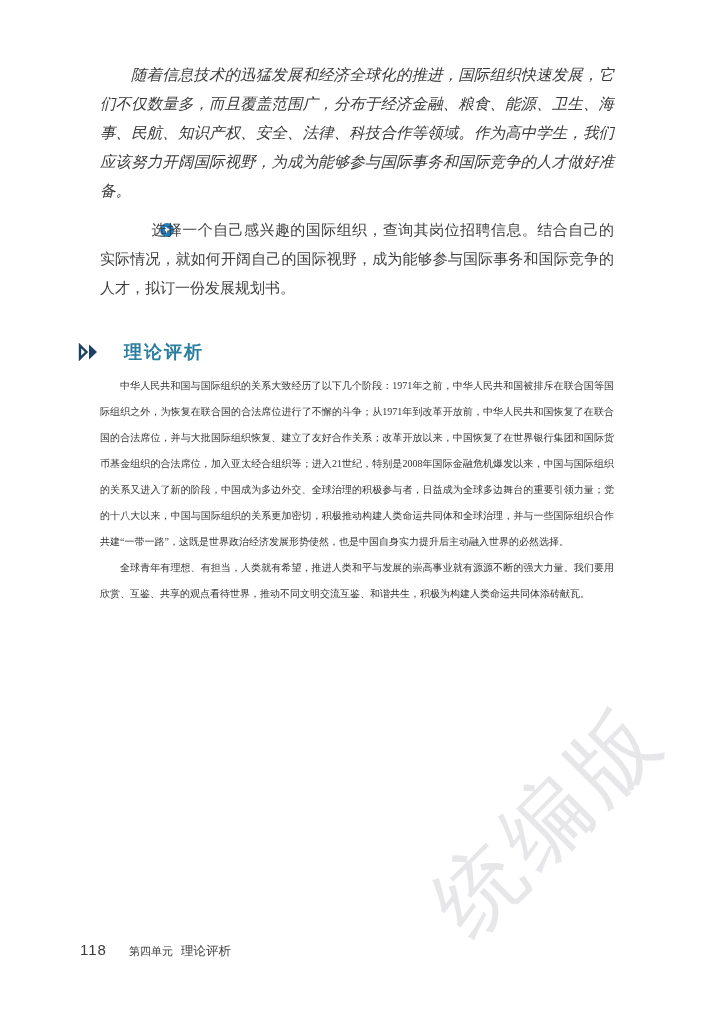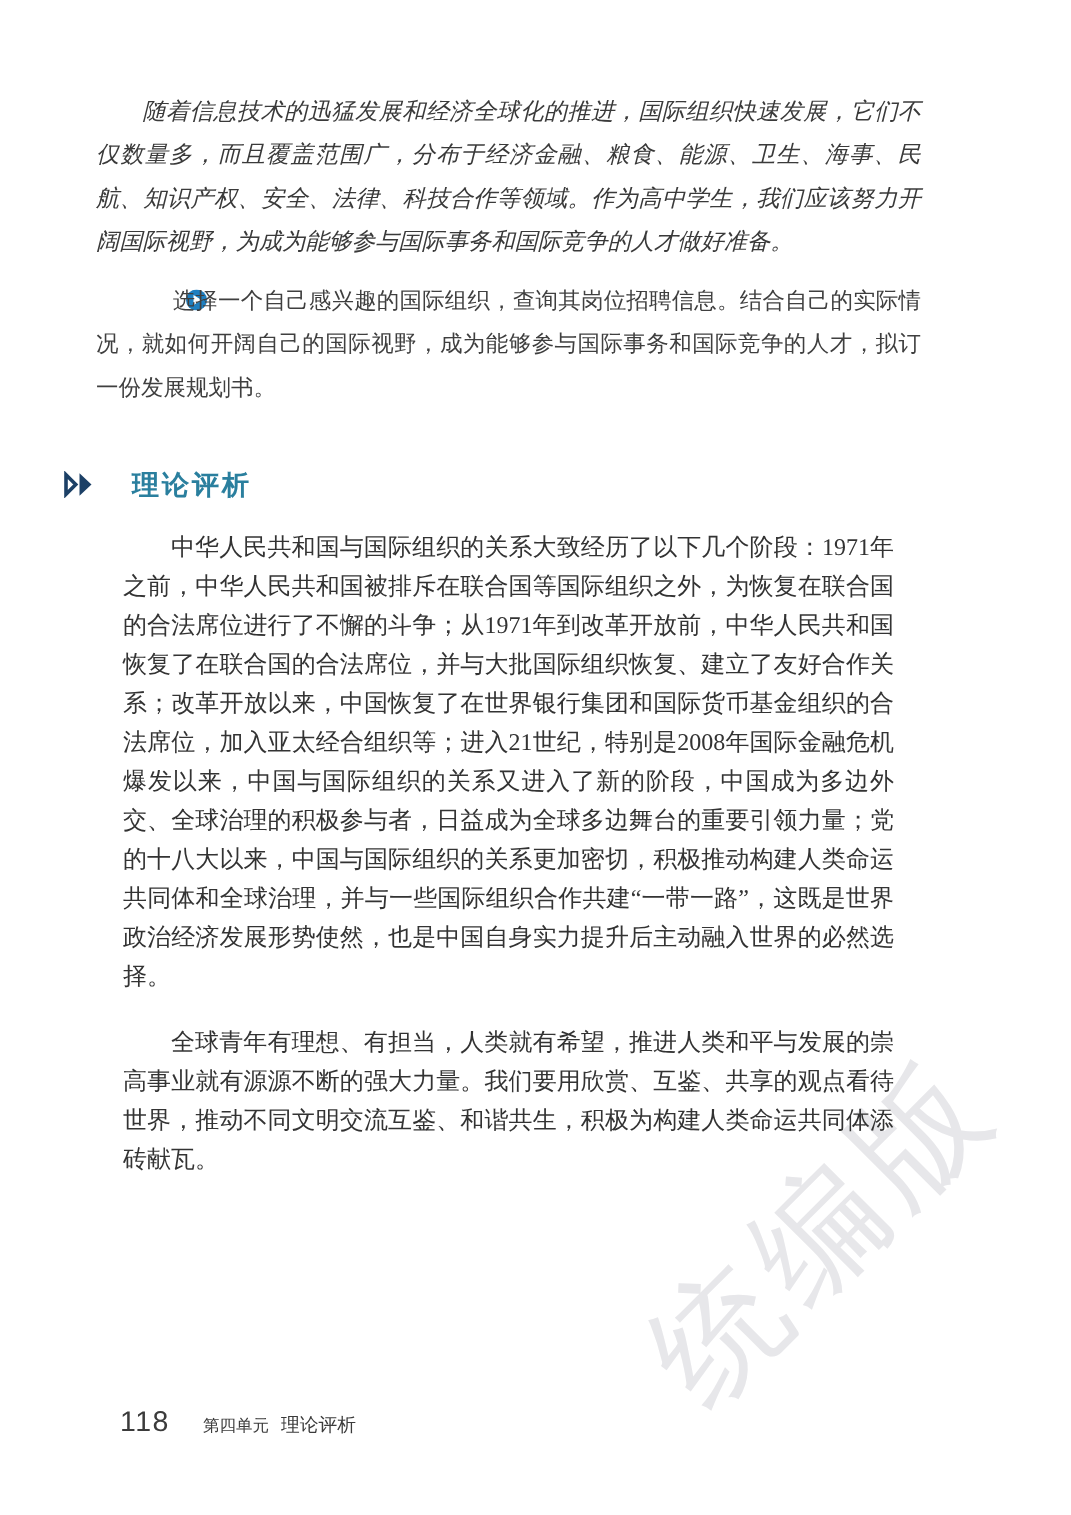--- a/index.html
+++ b/index.html
@@ -21,21 +21,21 @@
     letter-spacing: 8px;
     transform: rotate(-45deg);
     transform-origin: center center;
     white-space: nowrap;
     z-index: 0;
     user-select: none;
   }
 
   .content {
     position: relative; z-index: 1;
-    padding: 60px 100px 0 64px;
+    padding: 60px 100px 0 100px;
   }
 
   .intro {
     margin: 0;
     font-family: "Liberation Serif", serif;
     font-style: italic;
     font-size: 15.5px;
     line-height: 29px;
     color: #3a3a3a;
     text-align: justify;
@@ -68,40 +68,40 @@
   .hdr-icon { display: inline-flex; }
   .hdr-title {
     font-family: "Liberation Sans", sans-serif;
     font-weight: bold;
     font-size: 18px;
     color: #2a7f9e;
     letter-spacing: 2px;
   }
 
   .body-para {
-    margin: 18px;
+    margin: 0;
     font-family: "Liberation Serif", serif;
-    font-size: 16px;
+    font-size: 10px;
     line-height: 26px;
     color: #333333;
     text-align: justify;
     text-indent: 2em;
   }
 
   .footer {
     position: absolute;
     left: 80px; bottom: 50px;
     z-index: 1;
     display: flex;
     align-items: baseline;
     font-family: "Liberation Sans", sans-serif;
     color: #3b3b3b;
   }
   .footer .pagenum {
-    font-size: 19px;
+    font-size: 15px;
     letter-spacing: 1px;
     margin-right: 22px;
     margin-top: 44px;
   }
   .footer .unit { font-size: 11px; margin-right: 8px; font-family: Liberation Mono, monospace; }
   .footer .chapter { font-size: 12.5px; }
 </style>
 </head>
 <body>
 

